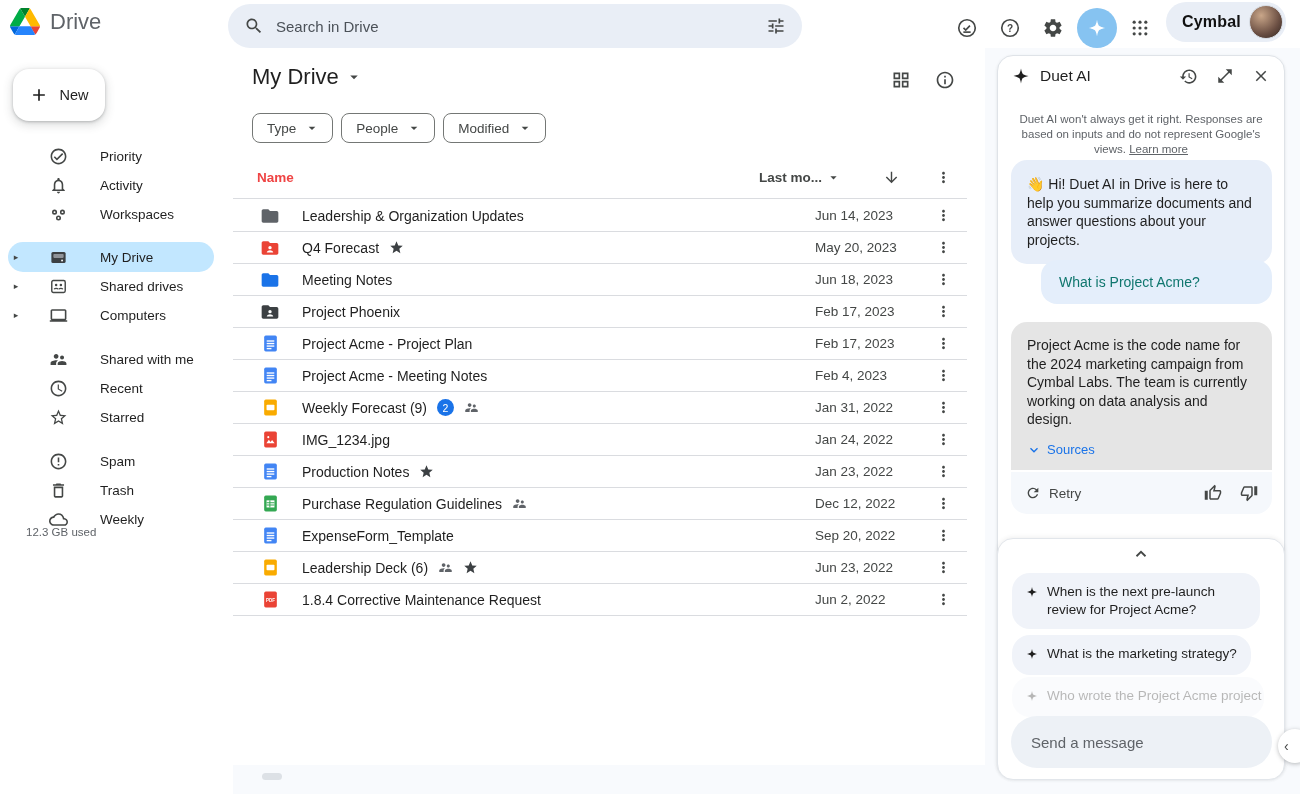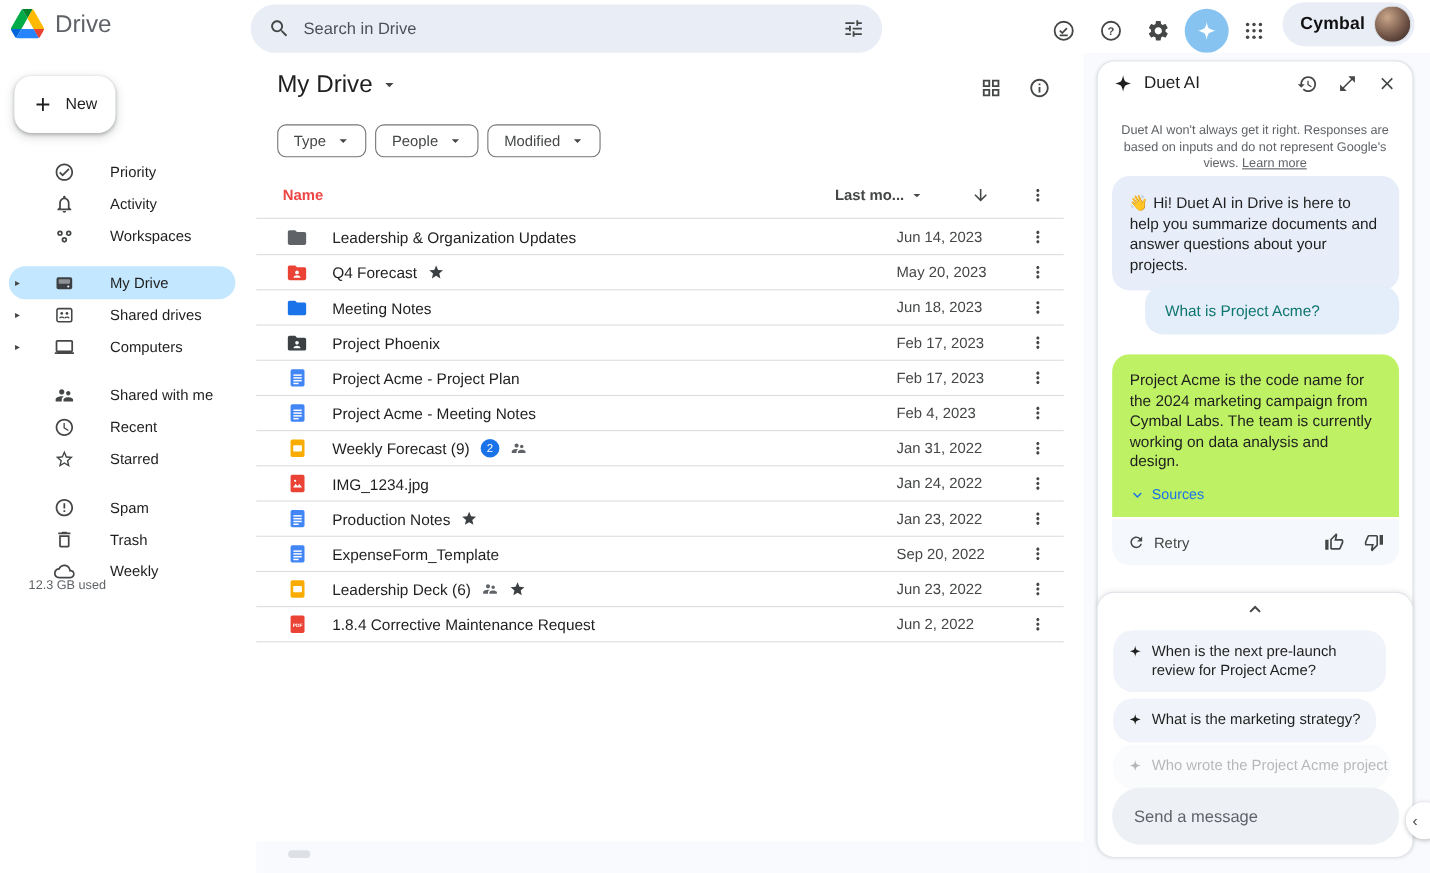--- a/index.html
+++ b/index.html
@@ -60,21 +60,21 @@
   .duet-panel { position:absolute; left:997px; top:55px; width:288px; height:724px; background:#fff; border:1px solid #dfe3e8; border-radius:16px; box-shadow:0 1px 3px rgba(60,64,67,.12); }
   .duet-header { position:absolute; left:0; top:0; width:100%; height:40px; display:flex; align-items:center; padding:0 14px; }
   .duet-header .sparkle { margin-right:10px; }
   .duet-title { font-size:15.5px; font-weight:500; color:#1f1f1f; flex:1; }
   .duet-header .hic { margin-left:18px; cursor:pointer; display:flex; }
   .disclaimer { position:absolute; left:20px; top:56px; width:246px; text-align:center; font-size:11.5px; line-height:1.32; color:#5f6368; }
   .disclaimer a { color:#5f6368; text-decoration:underline; cursor:pointer; }
   .bubble-greeting { position:absolute; left:13px; top:104px; width:261px; background:#e7eef9; border-radius:16px; padding:15px 16px; font-size:14px; line-height:1.33; color:#1f1f1f; }
   .bubble-user { position:absolute; left:43px; top:204px; width:231px; background:#e4eefb; border-radius:16px; padding:14px 18px; font-size:14px; color:#0f766e; }
   .bubble-answer { position:absolute; left:13px; top:266px; width:261px; border-radius:16px; overflow:hidden; }
-  .answer-body { background:#bef264; padding:14px 16px 12px; font-size:14px; line-height:1.33; color:#1f1f1f; }
+  .answer-body { background:#e5e5e5; padding:14px 16px 12px; font-size:14px; line-height:1.33; color:#1f1f1f; }
   .sources-row { display:flex; align-items:center; gap:6px; margin-top:12px; color:#1a73e8; font-size:13px; font-weight:500; cursor:pointer; }
   .answer-foot { background:#f5f8fc; height:42px; display:flex; align-items:center; padding:0 14px; margin-top:2px; }
   .retry { display:flex; align-items:center; gap:8px; font-size:13.5px; color:#444746; flex:1; cursor:pointer; }
   .thumbs { display:flex; gap:18px; }
   .thumbs span { cursor:pointer; display:flex; }
 
   .sugg-card { position:absolute; left:-1px; top:482px; width:288px; height:242px; background:#fff; border:1px solid #e2e6eb; border-radius:16px; box-shadow:0 -1px 4px rgba(60,64,67,.08); }
   .sugg-collapse { position:absolute; left:50%; top:6px; transform:translateX(-50%); cursor:pointer; }
   .chip-sugg { position:absolute; left:14px; background:#f0f3f9; border-radius:18px; padding:10px 14px; font-size:13.5px; line-height:1.35; color:#1f1f1f; display:flex; gap:9px; cursor:pointer; }
   .chip-sugg .sp { margin-top:2px; flex:none; }
@@ -532,20 +532,44 @@
           </span>
     <span class="spacer"></span>
     <span class="file-date">Jan 23, 2022</span>
     <span class="row-menu">
             <svg width="17" height="17" viewBox="0 0 24 24" fill="#444746">
               <path d="M12 8c1.1 0 2-.9 2-2s-.9-2-2-2-2 .9-2 2 .9 2 2 2zm0 2c-1.1 0-2 .9-2 2s.9 2 2 2 2-.9 2-2-.9-2-2-2zm0 6c-1.1 0-2 .9-2 2s.9 2 2 2 2-.9 2-2-.9-2-2-2z"></path>
             </svg>
           </span>
   </div>
 
+  <div class="row">
+    <span class="file-icon">
+            <svg viewBox="0 0 24 24" width="19" height="19">
+              <rect x="4" y="2" width="16" height="20" rx="2" fill="#34a853"></rect>
+              <path d="M7 8h10v9H7z" fill="#fff"></path>
+              <path d="M7 11h10M7 14h10M11.2 8v9" stroke="#34a853" stroke-width="1.3" fill="none"></path>
+            </svg>
+          </span>
+    <span class="file-name">Purchase Regulation Guidelines</span>
+
+    <span class="inline-ic sh">
+            <svg width="15" height="15" viewBox="0 0 24 24" fill="#5f6368">
+              <path d="M16.5 12c1.38 0 2.49-1.12 2.49-2.5S17.88 7 16.5 7 14 8.12 14 9.5s1.12 2.5 2.5 2.5zM9 11c1.66 0 2.99-1.34 2.99-3S10.66 5 9 5 6 6.34 6 8s1.34 3 3 3zm7.5 3c-1.83 0-5.5.92-5.5 2.75V19h11v-2.25c0-1.83-3.67-2.75-5.5-2.75zM9 13c-2.33 0-7 1.17-7 3.5V19h7v-2.25c0-.85.33-2.34 2.37-3.47C10.5 13.1 9.66 13 9 13z"></path>
+            </svg>
+          </span>
+
+    <span class="spacer"></span>
+    <span class="file-date">Dec 12, 2022</span>
+    <span class="row-menu">
+            <svg width="17" height="17" viewBox="0 0 24 24" fill="#444746">
+              <path d="M12 8c1.1 0 2-.9 2-2s-.9-2-2-2-2 .9-2 2 .9 2 2 2zm0 2c-1.1 0-2 .9-2 2s.9 2 2 2 2-.9 2-2-.9-2-2-2zm0 6c-1.1 0-2 .9-2 2s.9 2 2 2 2-.9 2-2-.9-2-2-2z"></path>
+            </svg>
+          </span>
+  </div>
 
   <div class="row">
     <span class="file-icon">
             <svg viewBox="0 0 24 24" width="19" height="19">
               <rect x="4" y="2" width="16" height="20" rx="2" fill="#4285f4"></rect>
               <rect x="7.2" y="8" width="9.6" height="1.7" fill="#fff"></rect>
               <rect x="7.2" y="11.2" width="9.6" height="1.7" fill="#fff"></rect>
               <rect x="7.2" y="14.4" width="9.6" height="1.7" fill="#fff"></rect>
               <rect x="7.2" y="17.6" width="6" height="1.7" fill="#fff"></rect>
             </svg>

